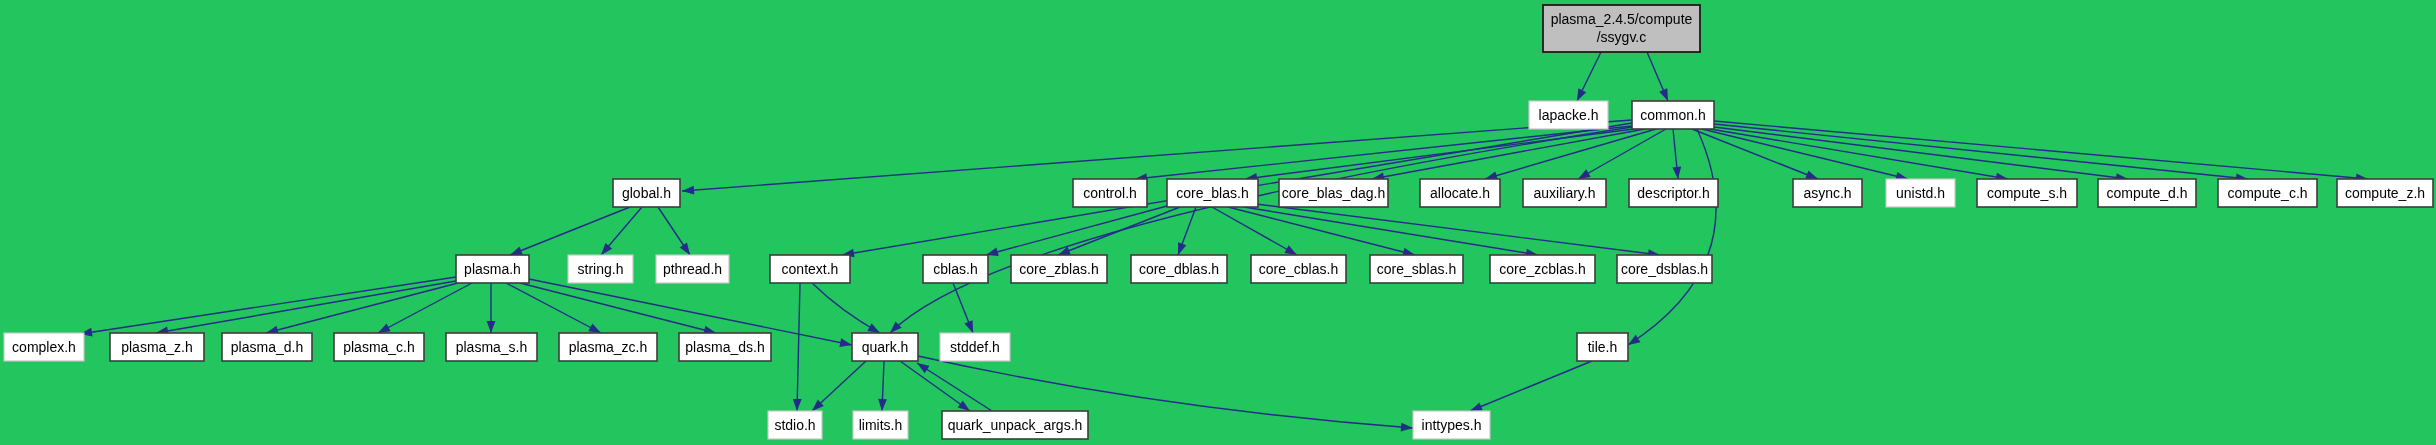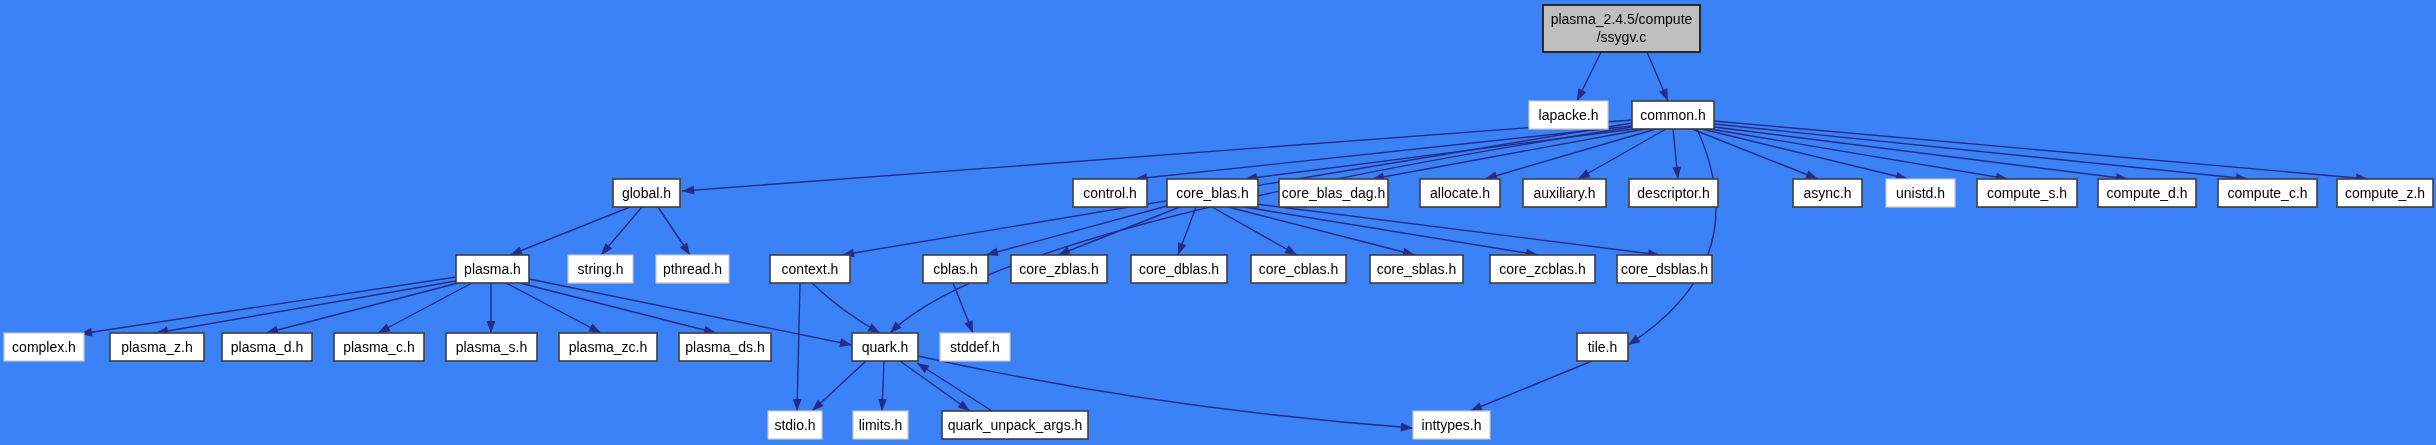--- a/index.html
+++ b/index.html
@@ -1,20 +1,20 @@
 <!DOCTYPE html>
 <html><head>
 <meta charset="utf-8">
 <style>
   html, body { margin: 0; padding: 0; background: #ffffff; }
   .graph-wrap {
     position: relative;
     width: 2436px;
     height: 445px;
-    background: #3b82f6;
+    background: #22c55e;
     font-family: "Liberation Sans", "DejaVu Sans", sans-serif;
   }
   svg { display: block; }
   .node-rect-internal { fill: #ffffff; stroke: #3d3d3d; stroke-width: 1.6; }
   .node-rect-external { fill: #ffffff; stroke: #c6c6c6; stroke-width: 1.2; }
   .node-rect-root     { fill: #bfbfbf; stroke: #1c1c1c; stroke-width: 1.8; }
   .node-label { fill: #000000; font-size: 14px; text-anchor: middle; }
   .node-label-root { fill: #000000; font-size: 14px; text-anchor: middle; }
   .edge-path { fill: none; stroke-width: 1.4; }
 </style>

